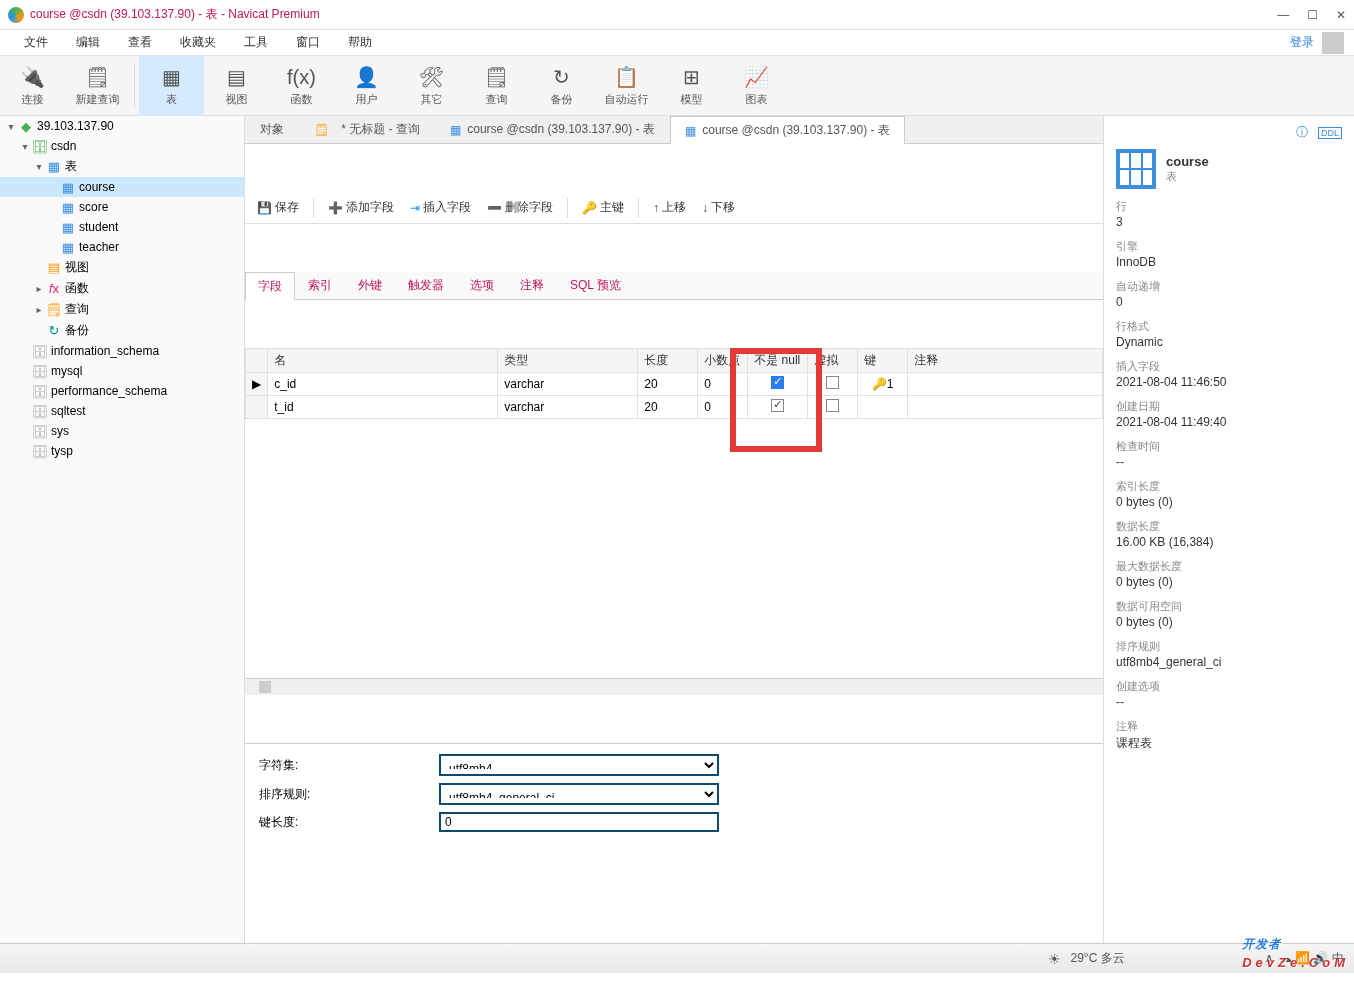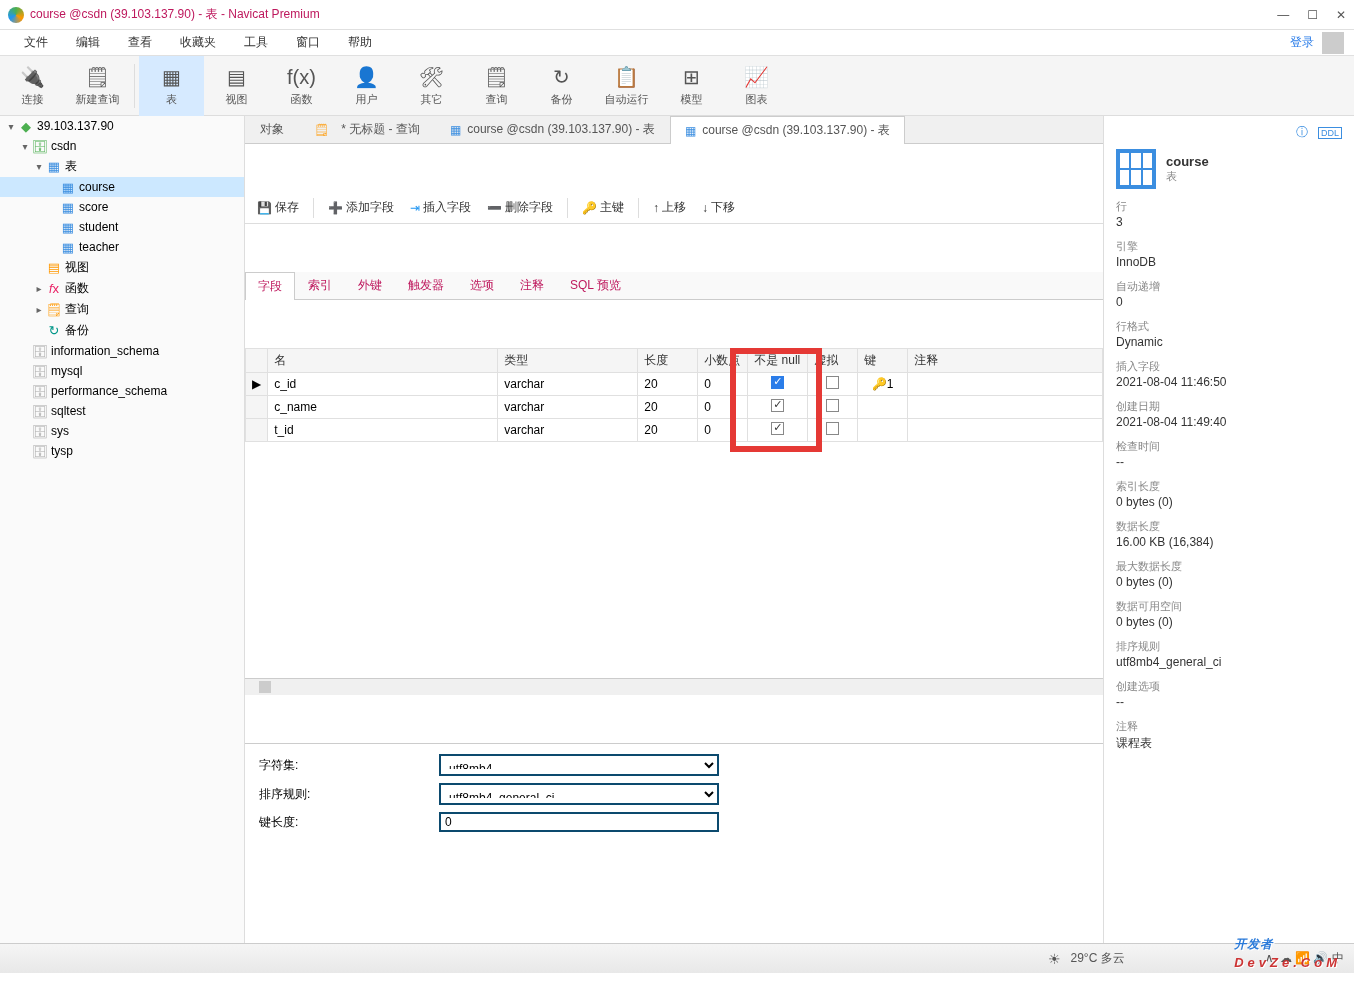--- a/index.html
+++ b/index.html
@@ -69,21 +69,21 @@
 .rp-title { display: flex; align-items: center; gap: 10px; margin-bottom: 10px; }
 .rp-title .big-icon { width: 40px; height: 40px; background: #3b8ee0; display: grid; grid-template: 1fr 1fr / 1fr 1fr 1fr; gap: 2px; padding: 4px; }
 .rp-title .big-icon div { background: #fff; }
 .rp-title .name { font-weight: bold; color: #333; font-size: 13px; }
 .rp-title .sub { color: #888; font-size: 11px; }
 .rp-section { margin-bottom: 10px; }
 .rp-section .sec-label { color: #888; font-size: 11px; }
 .rp-section .sec-value { color: #333; font-size: 12px; margin-top: 1px; }
 .statusbar { height: 30px; background: linear-gradient(#f5f5f5, #e8e8e8); border-top: 1px solid #ccc; display: flex; align-items: center; justify-content: flex-end; padding: 0 10px; gap: 10px; color: #555; font-size: 11px; }
 .statusbar .wicon { font-size: 14px; }
-.watermark { position: absolute; bottom: 30px; right: 13px; color: #2a7ad9; font-weight: bold; font-style: italic; font-size: 26px; text-shadow: 1px 1px 0 #fff; letter-spacing: 1px; }
+.watermark { position: absolute; bottom: 30px; right: 5px; color: #2a7ad9; font-weight: bold; font-style: italic; font-size: 26px; text-shadow: 1px 1px 0 #fff; letter-spacing: 1px; }
 .watermark .sub { font-size: 13px; color: #cc3333; display: block; letter-spacing: 4px; text-align: center; }
 </style>
 </head>
 <body>
 
 <div class="titlebar">
   <div class="logo"></div>
   <div class="title">course @csdn (39.103.137.90) - 表 - Navicat Premium</div>
   <div class="win-controls">
     <span>—</span>
@@ -321,31 +321,20 @@
               <td>varchar</td>
               <td>20</td>
               <td>0</td>
     <td class="center-cell notnull-cell selected"><span class="checkbox checked"></span></td>
     <td class="center-cell"><span class="checkbox "></span></td>
     <td class="center-cell"><span class="key-icon">🔑</span>1</td>
     <td></td>
             </tr>
             <tr>
               <td class="row-indicator"></td>
-    <td>c_name</td>
-              <td>varchar</td>
-              <td>20</td>
-              <td>0</td>
-    <td class="center-cell notnull-cell "><span class="checkbox checked"></span></td>
-    <td class="center-cell"><span class="checkbox "></span></td>
-    <td class="center-cell"></td>
-    <td></td>
-            </tr>
-            <tr>
-              <td class="row-indicator"></td>
     <td>t_id</td>
               <td>varchar</td>
               <td>20</td>
               <td>0</td>
     <td class="center-cell notnull-cell "><span class="checkbox checked"></span></td>
     <td class="center-cell"><span class="checkbox "></span></td>
     <td class="center-cell"></td>
     <td></td>
             </tr>
           </tbody>

